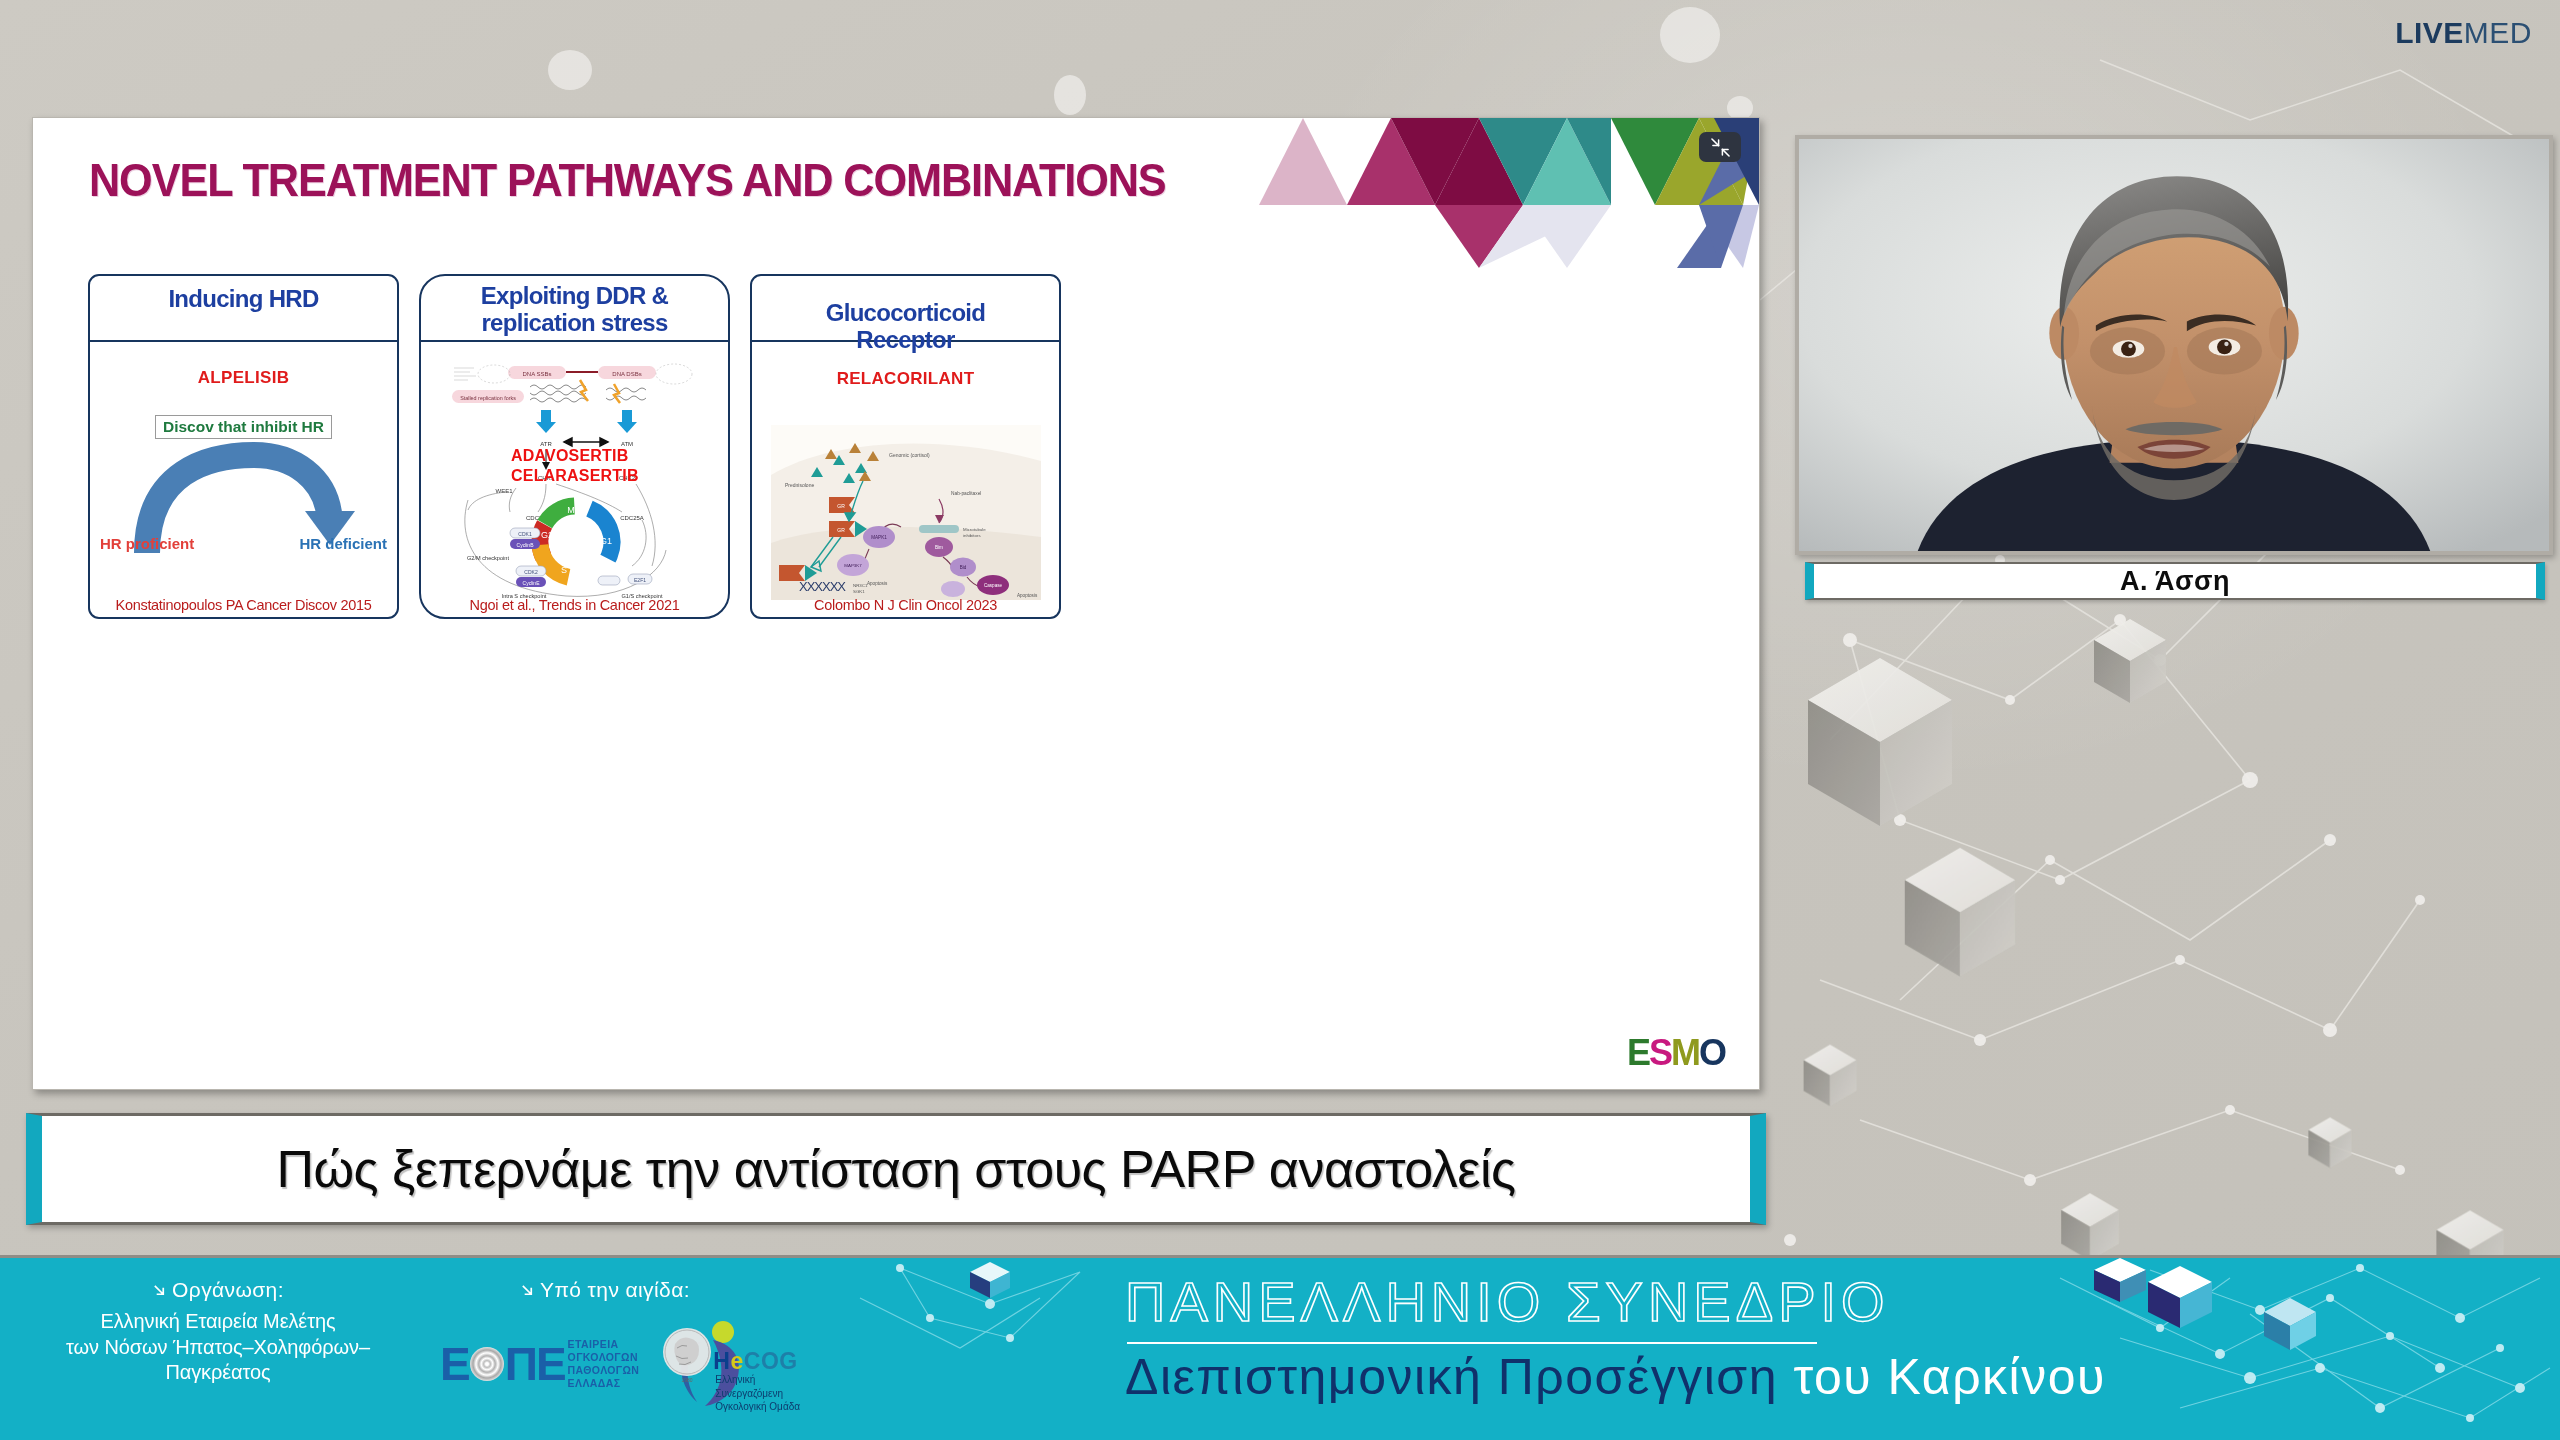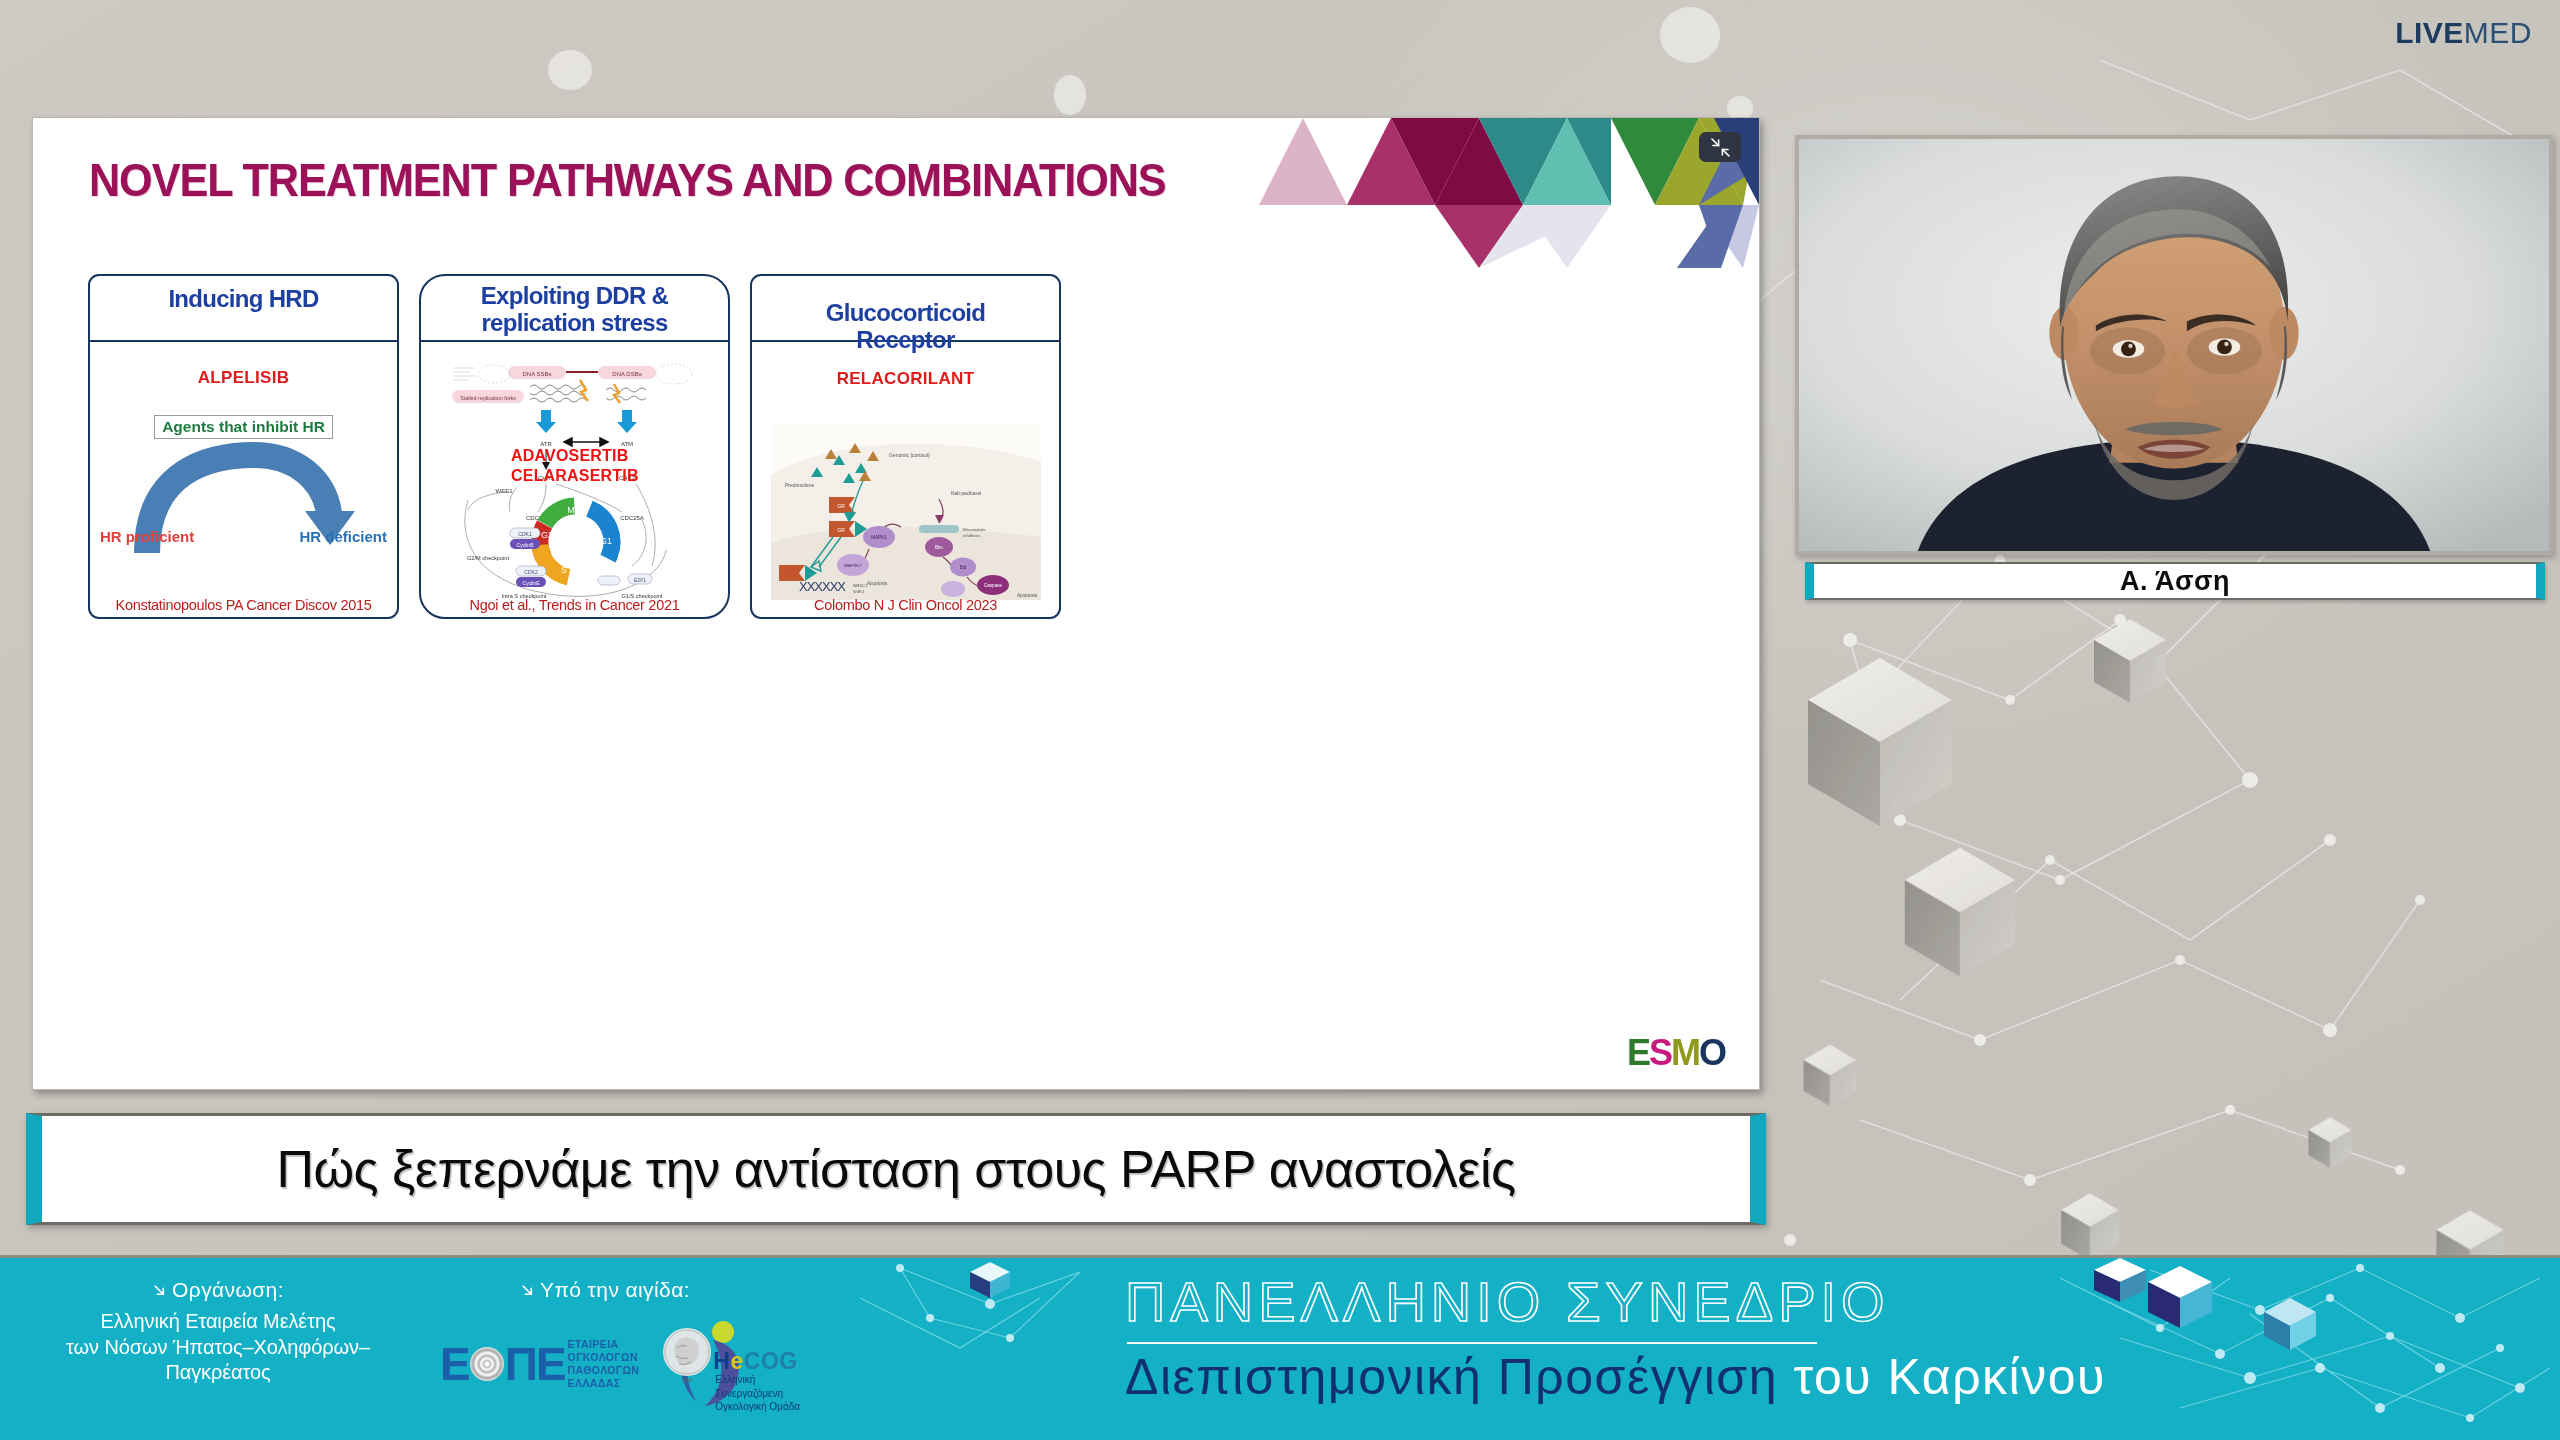--- a/index.html
+++ b/index.html
@@ -151,21 +151,21 @@
     margin-top: 27px;
     border: 1.5px solid #9a9a9a;
     padding: 2px 7px;
     color: #1f7a3f;
     font-weight: 700;
     font-size: 15.5px;
     background: #fff;
   }
   .hr-labels {
     position: absolute;
-    bottom: 72px; left: 10px; right: 10px;
+    bottom: 65px; left: 10px; right: 10px;
     display: flex; justify-content: space-between;
     font-weight: 700; font-size: 15px;
   }
   .hr-prof { color: #e2403a; }
   .hr-def  { color: #2a72b5; }
 
   
   #video {
     position: absolute;
     left: 1795px; top: 135px;
@@ -455,21 +455,21 @@
     </div>
 
     <div id="slide-title">NOVEL TREATMENT PATHWAYS AND COMBINATIONS</div>
 
     <div id="panels">
 
       <div class="panel panel-1">
         <div class="panel-head">Inducing HRD</div>
         <div class="panel-body">
           <div class="drug-name">ALPELISIB</div>
-          <div class="agents-box">Agents that inhibit HR</div>
+          <div class="agents-box">Discov that inhibit HR</div>
 
           <svg width="250" height="115" viewBox="0 0 250 115" style="margin-top:2px">
             <path d="M28,112 C28,30 90,14 135,14 C176,14 205,38 210,72" stroke="#4a7fb5" stroke-width="26" fill="none" stroke-linecap="butt"></path>
             <polygon points="186,70 236,70 211,104" fill="#4a7fb5"></polygon>
           </svg>
 
           <div class="hr-labels">
             <span class="hr-prof">HR proficient</span>
             <span class="hr-def">HR deficient</span>
           </div>

